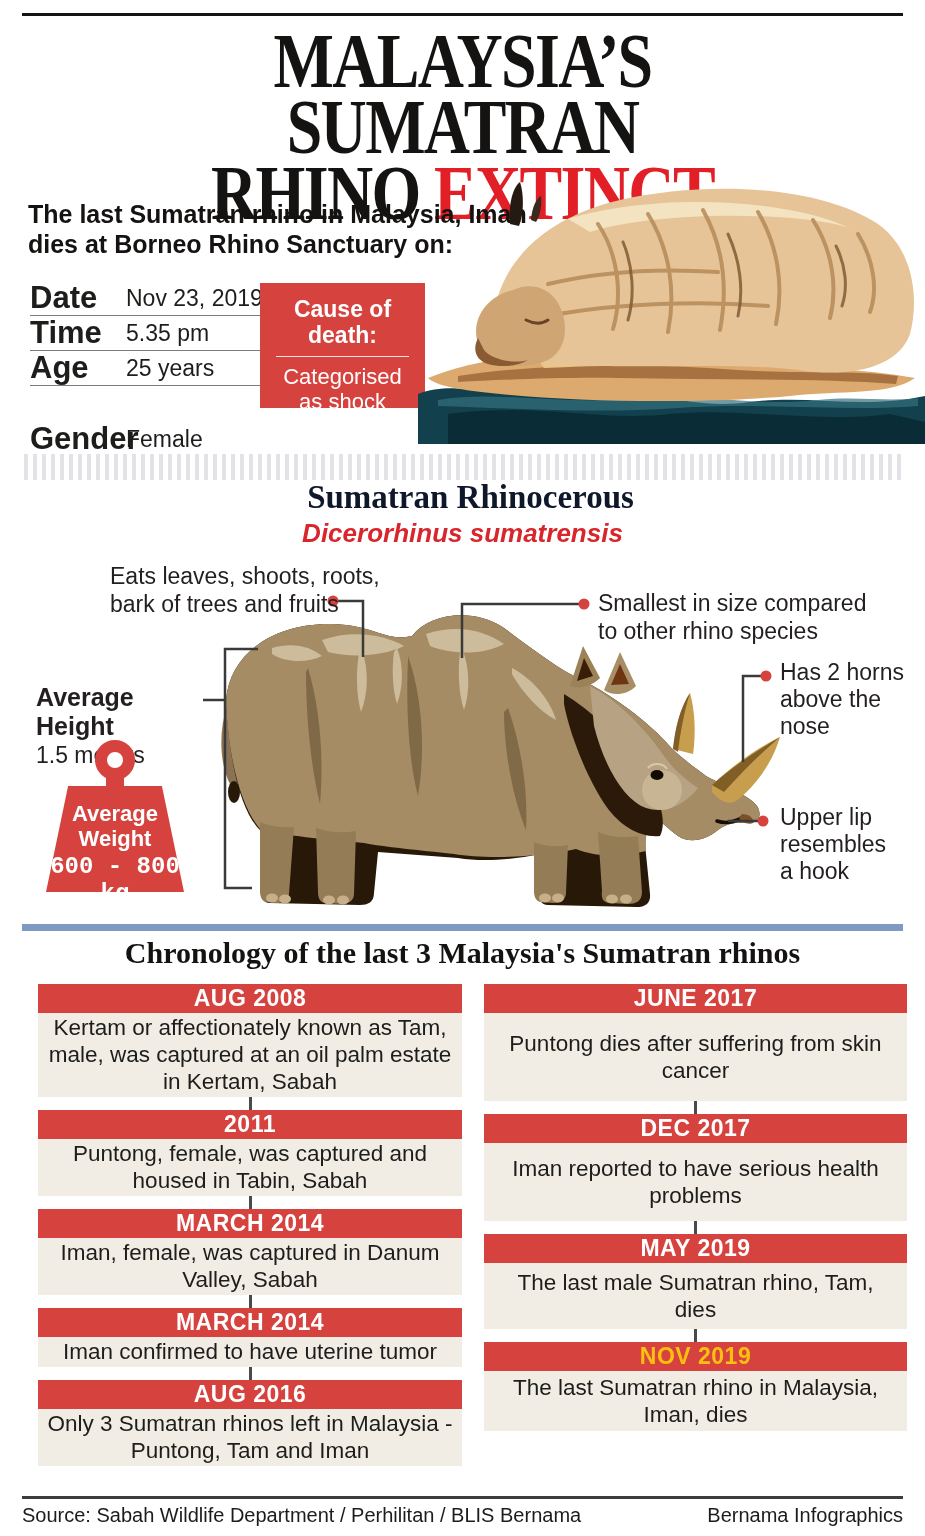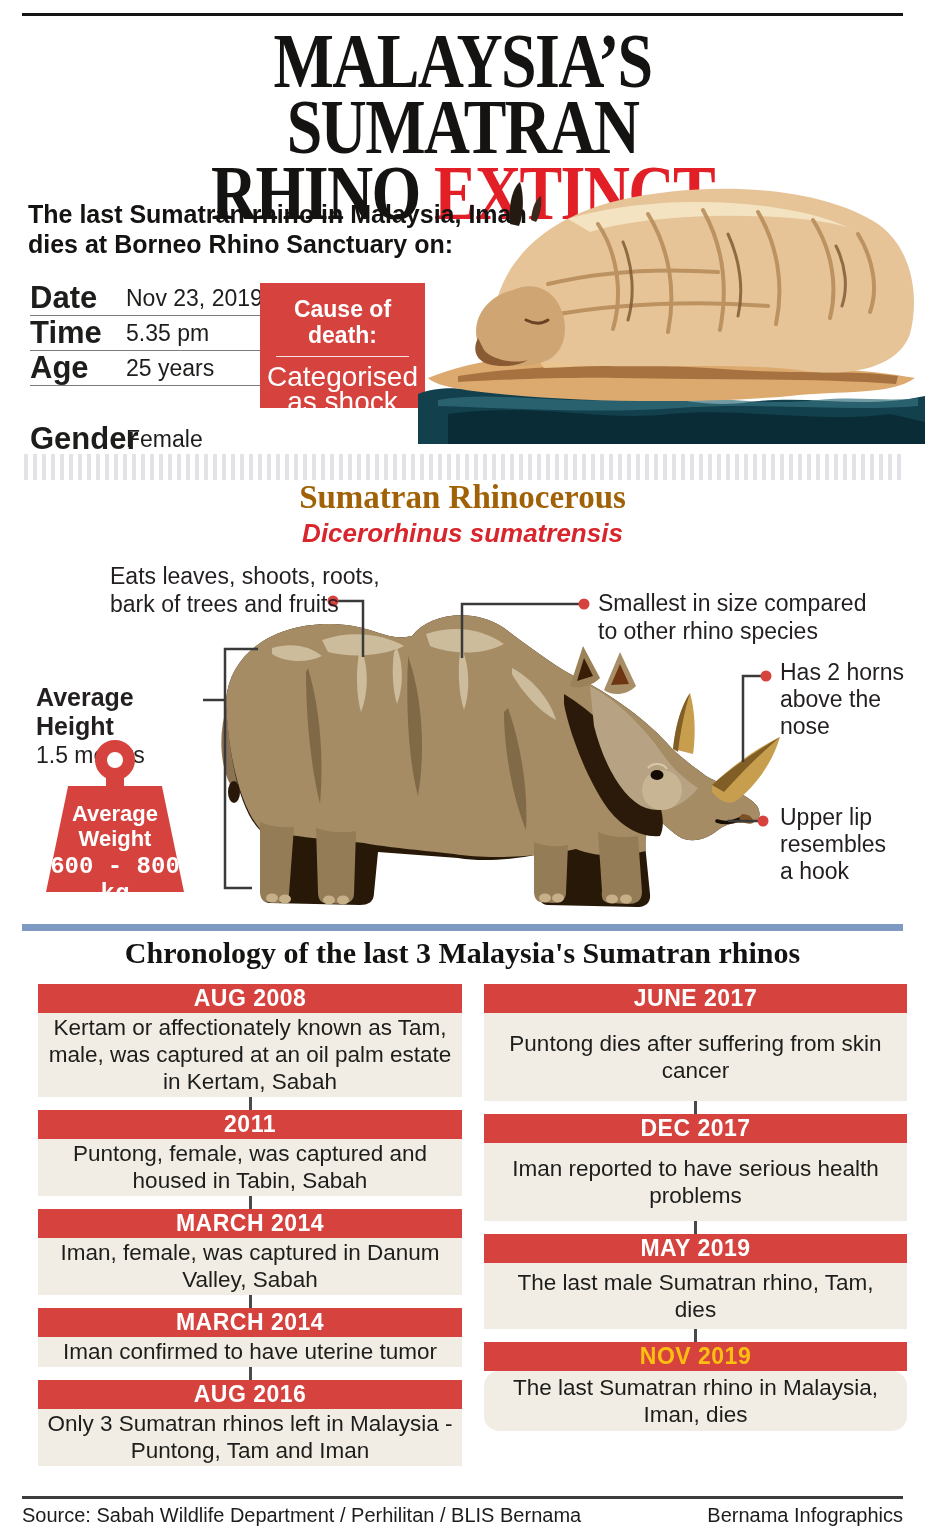--- a/index.html
+++ b/index.html
@@ -24,28 +24,28 @@
   .facts{left:30px;top:281px;width:234px;}
   .fact-row{display:flex;height:34px;align-items:center;border-bottom:1px solid #7c7c7c;}
   .fact-row:last-child{border-bottom:none;margin-top:36px;}
   .fact-label{width:96px;font-weight:700;font-size:31px;}
   .fact-value{font-size:23px;}
 
   .cause{left:260px;top:283px;width:165px;height:125px;background:#d6433f;color:#fff;
          text-align:center;padding-top:13px;box-sizing:border-box;}
   .cause-title{font-weight:700;font-size:23px;line-height:26px;}
   .cause-div{height:1px;background:rgba(255,255,255,.85);margin:8px 16px 7px;}
-  .cause-body{font-size:28px;line-height:25px;}
+  .cause-body{font-size:22px;line-height:25px;}
 
   
   .stripes{left:24px;width:877px;top:454px;height:26px;
            background:repeating-linear-gradient(90deg,#e3e3e7 0 4px,#ffffff 4px 9px);}
 
-  .species-name{left:22px;width:881px;top:479px;text-align:center;
-    font-family:"Liberation Serif",serif;font-weight:700;font-size:33px;color:#a16207;}
+  .species-name{left:30px;width:881px;top:479px;text-align:center;
+    font-family:"Liberation Serif",serif;font-weight:700;font-size:33px;color:#0f172a;}
   .sci-name{left:22px;width:881px;top:518px;text-align:center;
     font-family:Liberation Sans, sans-serif;font-weight:700;font-style:italic;
     font-size:26px;color:#d8262c;}
 
   
   .ann{font-size:23px;line-height:28px;color:#231f20;}
   .ann-diet{left:110px;top:562px;}
   .ann-size{left:598px;top:589px;}
   .ann-horns{left:780px;top:659px;line-height:27px;}
   .ann-lip{left:780px;top:804px;line-height:27px;}
@@ -72,21 +72,21 @@
   .col-right{left:484px;width:423px;}
   .t-head{background:#d6433f;color:#fff;font-weight:700;font-size:23px;line-height:29px;
           height:29px;text-align:center;letter-spacing:.5px;}
   .t-head.gold{color:#fdc011;}
   .t-body{background:#f1ede4;font-size:22.5px;line-height:27px;text-align:center;
           color:#1d1d1b;padding:1px 8px 2px;}
   .col-right .t-body{padding-left:14px;padding-right:14px;}
   .pad-a{padding-top:17px !important;padding-bottom:17px !important;}
   .pad-b{padding-top:12px !important;padding-bottom:12px !important;}
   .pad-c{padding-top:6px !important;padding-bottom:6px !important;}
-  .pad-d{padding-top:3px !important;padding-bottom:3px !important;border-radius:15px;}
+  .pad-d{padding-top:3px !important;padding-bottom:3px !important;}
   .t-conn{width:3px;height:13px;background:#4a4a4a;margin:0 auto;}
 
   
   .footer{left:22px;width:881px;top:1504px;display:flex;justify-content:space-between;
           font-size:20px;color:#1c1c1c;}
 
   svg{display:block;}
 </style>
 </head>
 <body>

